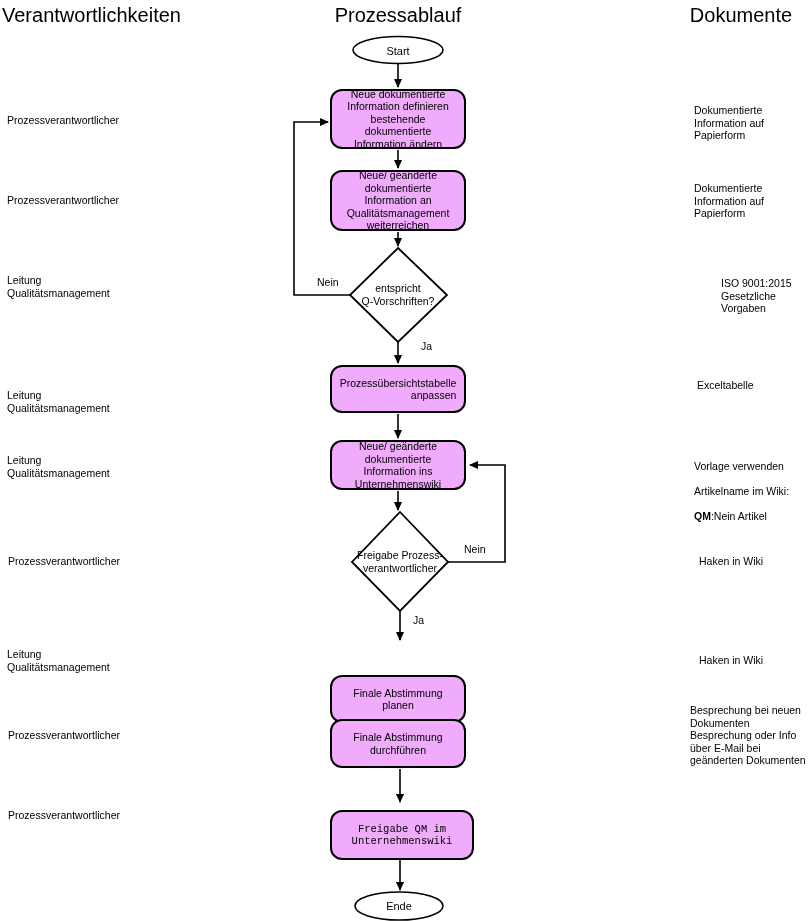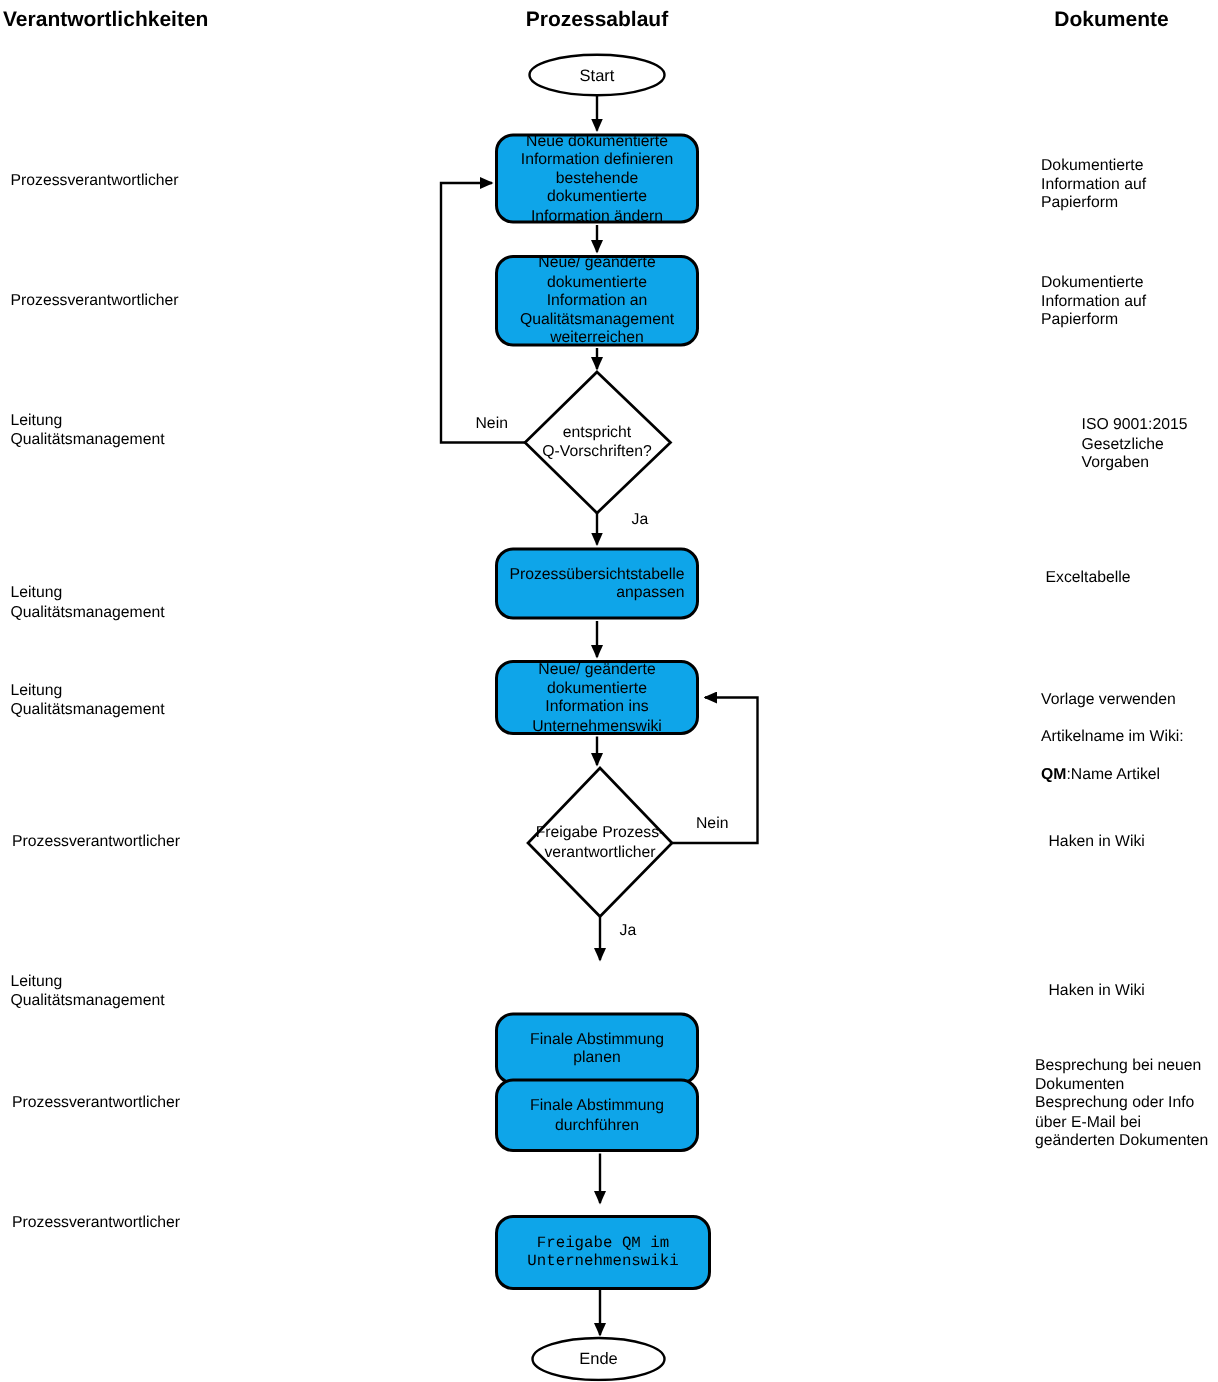--- a/index.html
+++ b/index.html
@@ -1,21 +1,21 @@
 <!DOCTYPE html>
 <html><head>
 <meta charset="utf-8">
 <style>
   html,body{margin:0;padding:0;background:#ffffff;}
   body{font-family:"Liberation Sans","DejaVu Sans",sans-serif;color:#000;}
   #page{position:relative;width:812px;height:921px;background:#fff;overflow:hidden;}
   #wires{position:absolute;left:0;top:0;z-index:1;}
-  .col-header{position:absolute;top:4px;font-size:14px;font-weight:bold;z-index:2;white-space:nowrap;}
+  .col-header{position:absolute;top:4px;font-size:20px;font-weight:normal;z-index:2;white-space:nowrap;}
   .step{position:absolute;z-index:2;box-sizing:border-box;border:2px solid #000;border-radius:12px;
-        background:#0ea5e9;display:flex;align-items:center;justify-content:center;text-align:center;
+        background:#f0abfc;display:flex;align-items:center;justify-content:center;text-align:center;
         font-size:10.5px;line-height:12.5px;white-space:pre-line;padding:2px 7px;}
   .term-label{position:absolute;z-index:2;display:flex;align-items:center;justify-content:center;
         font-size:11px;text-align:center;}
   .decision-label{position:absolute;z-index:2;text-align:center;font-size:10.5px;line-height:12.5px;
         white-space:pre-line;}
   .edge-label{position:absolute;z-index:2;font-size:10.5px;white-space:nowrap;}
   .side-label{position:absolute;z-index:2;font-size:10.5px;line-height:12.5px;white-space:pre-line;}
   .doc-line{white-space:nowrap;}
 </style>
 </head>
@@ -107,21 +107,21 @@
   <div class="side-label" style="left:694px;top:182px;width:115px;">Dokumentierte
 Information auf
 Papierform</div>
   <div class="side-label" style="left:721px;top:277px;width:115px;">ISO 9001:2015
 Gesetzliche
 Vorgaben</div>
   <div class="side-label" style="left:697px;top:379px;width:125px;">Exceltabelle</div>
   <div class="side-label" style="left:694px;top:447px;width:118px;">
     <div class="doc-line">Vorlage verwenden</div>
     <div class="doc-line">Artikelname im Wiki:</div>
-    <div class="doc-line"><b>QM</b><span>:Name Artikel</span></div>
+    <div class="doc-line"><b>QM</b><span>:Nein Artikel</span></div>
   </div>
   <div class="side-label" style="left:699px;top:555px;width:115px;">Haken in Wiki</div>
   <div class="side-label" style="left:699px;top:654px;width:115px;">Haken in Wiki</div>
   <div class="side-label" style="left:690px;top:704px;width:120px;">Besprechung bei neuen
 Dokumenten
 Besprechung oder Info
 über E-Mail bei
 geänderten Dokumenten</div>
 
 </div>

